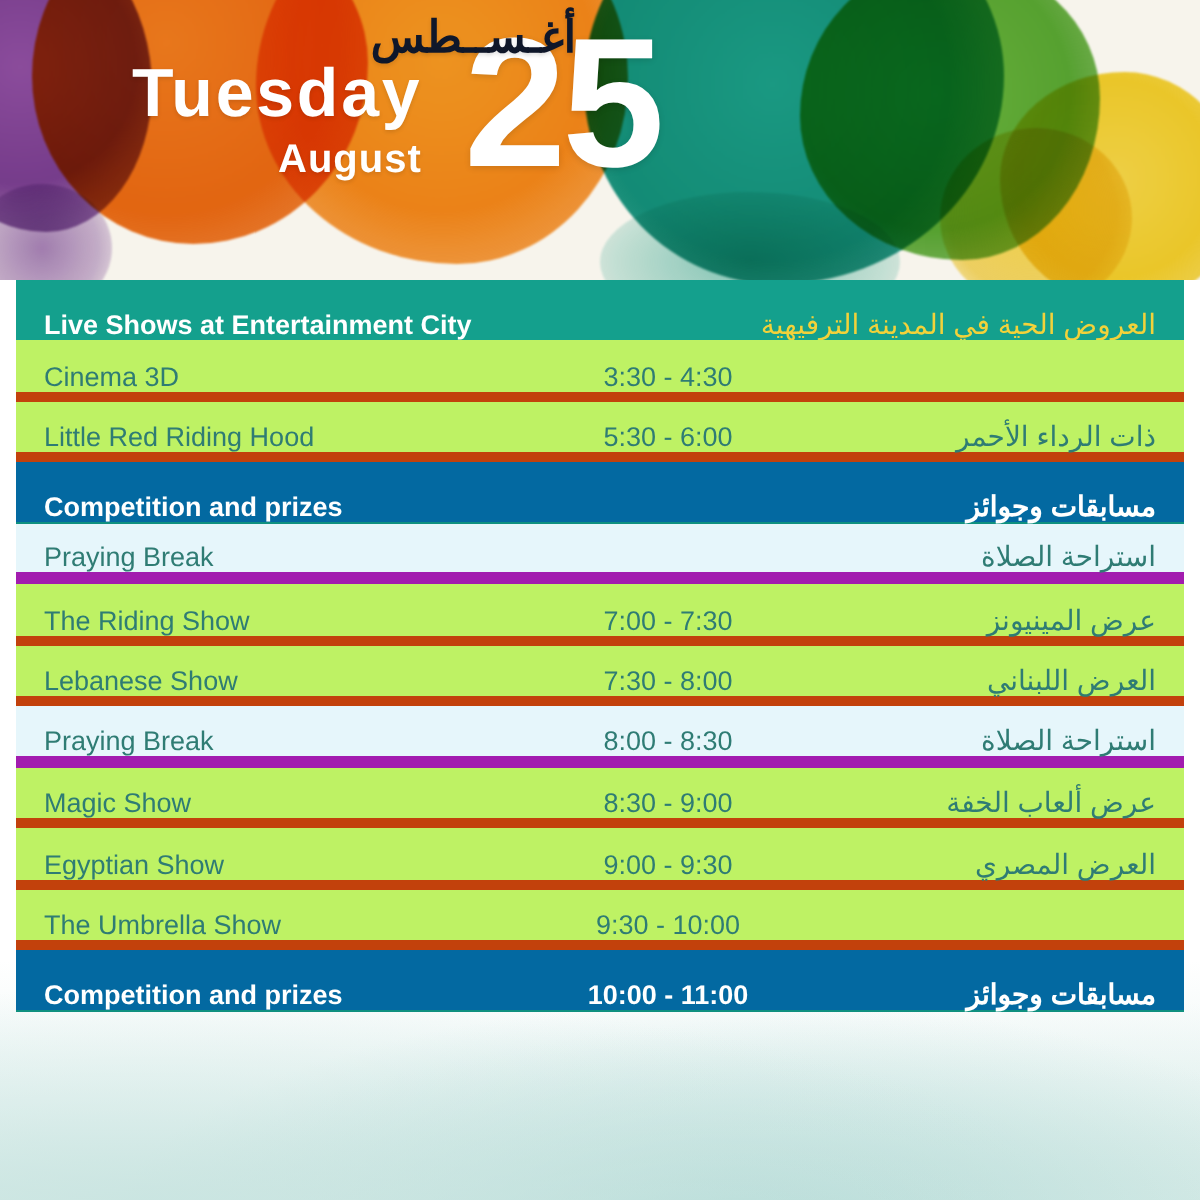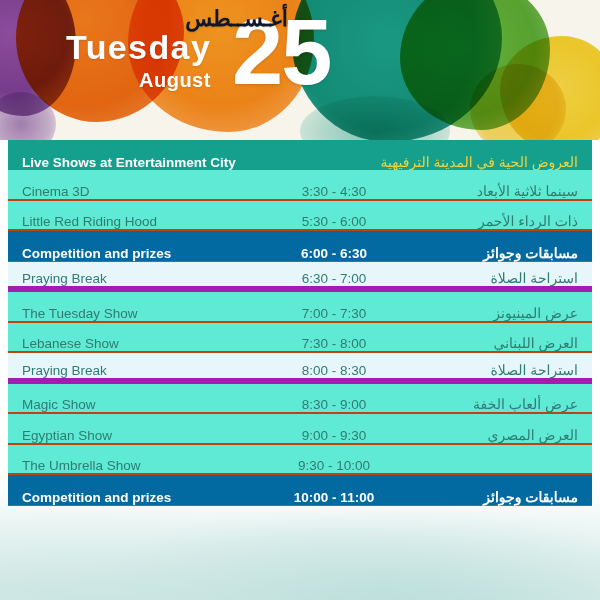--- a/index.html
+++ b/index.html
@@ -198,22 +198,22 @@
     flex: 0 0 300px;
   }
   .row.head .time { flex: 0 0 40px; }
   .row.head .ar {
     color: #f2d23a;
     font-weight: normal;
   }
 
   
   .row.normal {
-    background: #5eead4;
-    border-bottom: 2px solid #c2410c;
+    background: #bef264;
+    border-bottom: 5px solid #c2410c;
   }
   .row.normal .en { color: #2f7c74; }
   .row.normal .time { color: #2f7c74; }
   .row.normal .ar { color: #2f7c74; }
 
   
   .row.green {
     background: #0369a1;
     border-bottom: 1px solid #0f9080;
   }
@@ -278,39 +278,36 @@
     <div class="row head">
       <div class="en">Live Shows at Entertainment City</div>
       <div class="time"></div>
       <div class="ar">العروض الحية في المدينة الترفيهية</div>
     </div>
 
     <div id="rows-container">
         <div class="row normal">
           <div class="en">Cinema 3D</div>
           <div class="time">3:30 - 4:30</div>
-          <div class="ar">سينما ثلاثية الأبعاد</div>
         </div>
         <div class="row normal">
           <div class="en">Little Red Riding Hood</div>
           <div class="time">5:30 - 6:00</div>
           <div class="ar">ذات الرداء الأحمر</div>
         </div>
         <div class="row green">
           <div class="en">Competition and prizes</div>
-          <div class="time">6:00 - 6:30</div>
           <div class="ar">مسابقات وجوائز</div>
         </div>
         <div class="row blue">
           <div class="en">Praying Break</div>
-          <div class="time">6:30 - 7:00</div>
           <div class="ar">استراحة الصلاة</div>
         </div>
         <div class="row normal">
-          <div class="en">The Tuesday Show</div>
+          <div class="en">The Riding Show</div>
           <div class="time">7:00 - 7:30</div>
           <div class="ar">عرض المينيونز</div>
         </div>
         <div class="row normal">
           <div class="en">Lebanese Show</div>
           <div class="time">7:30 - 8:00</div>
           <div class="ar">العرض اللبناني</div>
         </div>
         <div class="row blue">
           <div class="en">Praying Break</div>

